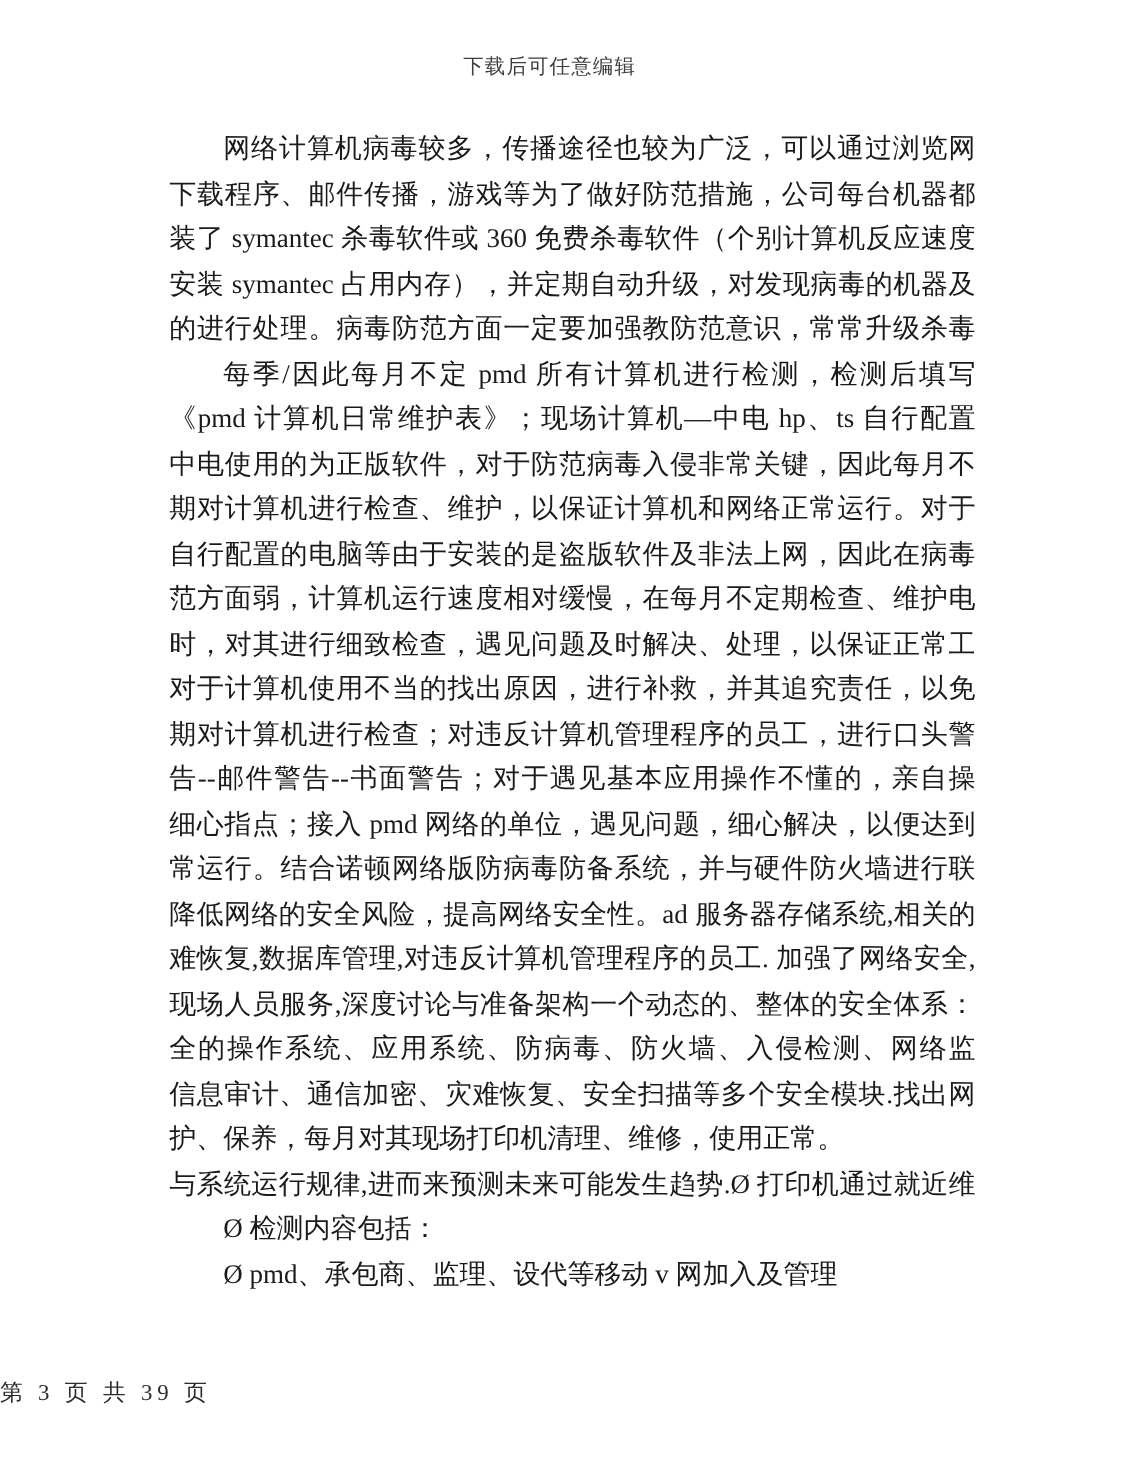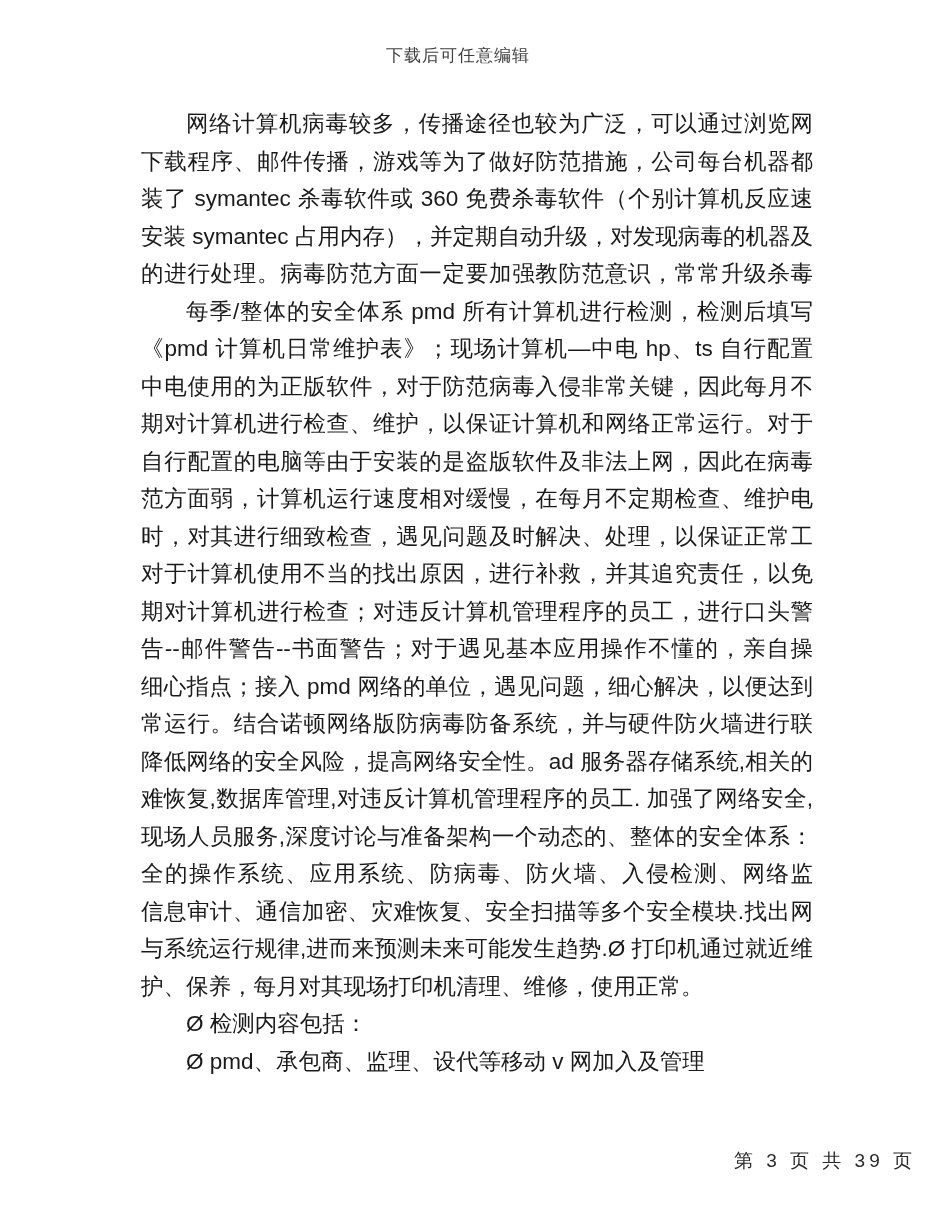--- a/index.html
+++ b/index.html
@@ -5,21 +5,21 @@
   html, body {
     margin: 0;
     padding: 0;
     background: #ffffff;
   }
   .page {
     position: relative;
     width: 916px;
     height: 1230px;
     background: #ffffff;
-    font-family: Liberation Sans, sans-serif;
+    font-family: Liberation Serif, serif;
     color: #1a1a1a;
     overflow: hidden;
   }
   .page-header {
     position: absolute;
     top: 44px;
     left: 0;
     width: 100%;
     text-align: center;
     font-size: 17px;
@@ -48,60 +48,60 @@
     text-align-last: justify;
   }
   .line.indent {
     text-indent: 45px;
   }
   .page-footer {
     position: absolute;
     top: 1148px;
     left: 0;
     width: 100%;
-    text-align: right;
+    text-align: left;
     font-size: 19px;
     letter-spacing: 4px;
     color: #2a2a2a;
   }
 </style>
 </head>
 <body>
 
 <div class="page">
   <div class="page-header">下载后可任意编辑</div>
 
   <div class="doc-body" id="doc-body">
       <div class="paragraph">
         <div class="line fill indent">网络计算机病毒较多，传播途径也较为广泛，可以通过浏览网页、</div>
         <div class="line fill">下载程序、邮件传播，游戏等为了做好防范措施，公司每台机器都安</div>
         <div class="line fill">装了 symantec 杀毒软件或 360 免费杀毒软件（个别计算机反应速度慢，</div>
         <div class="line fill">安装 symantec 占用内存），并定期自动升级，对发现病毒的机器及时</div>
         <div class="line fill">的进行处理。病毒防范方面一定要加强教防范意识，常常升级杀毒软</div>
       </div>
       <div class="paragraph">
-        <div class="line fill indent">每季/整体的安全体系 pmd 所有计算机进行检测，检测后填写</div>
+        <div class="line fill indent">每季/因此每月不定 pmd 所有计算机进行检测，检测后填写</div>
         <div class="line fill">《pmd 计算机日常维护表》；现场计算机—中电 hp、ts 自行配置等，</div>
         <div class="line fill">中电使用的为正版软件，对于防范病毒入侵非常关键，因此每月不定</div>
         <div class="line fill">期对计算机进行检查、维护，以保证计算机和网络正常运行。对于 ts</div>
         <div class="line fill">自行配置的电脑等由于安装的是盗版软件及非法上网，因此在病毒防</div>
         <div class="line fill">范方面弱，计算机运行速度相对缓慢，在每月不定期检查、维护电脑</div>
         <div class="line fill">时，对其进行细致检查，遇见问题及时解决、处理，以保证正常工作。</div>
         <div class="line fill">对于计算机使用不当的找出原因，进行补救，并其追究责任，以免下</div>
         <div class="line fill">期对计算机进行检查；对违反计算机管理程序的员工，进行口头警</div>
         <div class="line fill">告--邮件警告--书面警告；对于遇见基本应用操作不懂的，亲自操作，</div>
         <div class="line fill">细心指点；接入 pmd 网络的单位，遇见问题，细心解决，以便达到正</div>
         <div class="line fill">常运行。结合诺顿网络版防病毒防备系统，并与硬件防火墙进行联动，</div>
         <div class="line fill">降低网络的安全风险，提高网络安全性。ad 服务器存储系统,相关的灾</div>
         <div class="line fill">难恢复,数据库管理,对违反计算机管理程序的员工. 加强了网络安全,为</div>
         <div class="line fill">现场人员服务,深度讨论与准备架构一个动态的、整体的安全体系：安</div>
         <div class="line fill">全的操作系统、应用系统、防病毒、防火墙、入侵检测、网络监控、</div>
         <div class="line fill">信息审计、通信加密、灾难恢复、安全扫描等多个安全模块.找出网络，</div>
+        <div class="line">护、保养，每月对其现场打印机清理、维修，使用正常。</div>
         <div class="line fill">与系统运行规律,进而来预测未来可能发生趋势.Ø 打印机通过就近维</div>
-        <div class="line">护、保养，每月对其现场打印机清理、维修，使用正常。</div>
       </div>
       <div class="paragraph">
         <div class="line indent">Ø 检测内容包括：</div>
       </div>
       <div class="paragraph">
         <div class="line indent">Ø pmd、承包商、监理、设代等移动 v 网加入及管理</div>
       </div>
     </div>
 
   <div class="page-footer">第 3 页 共 39 页</div>

